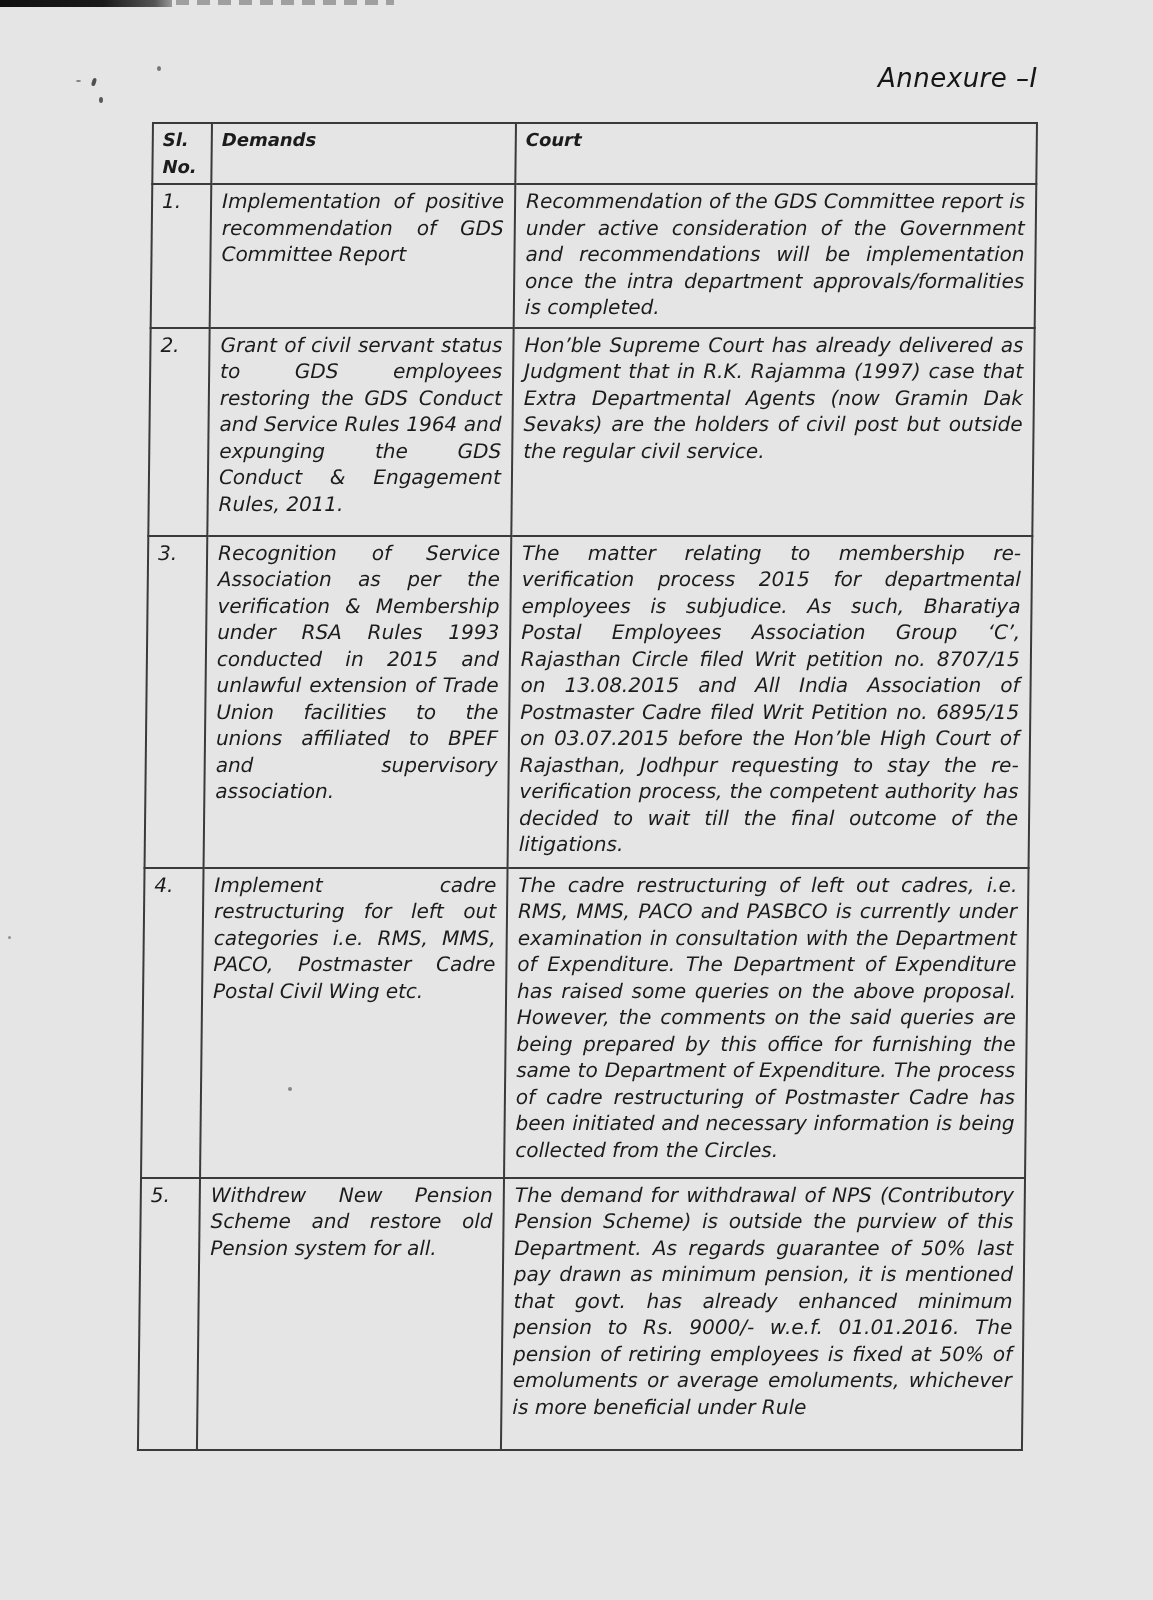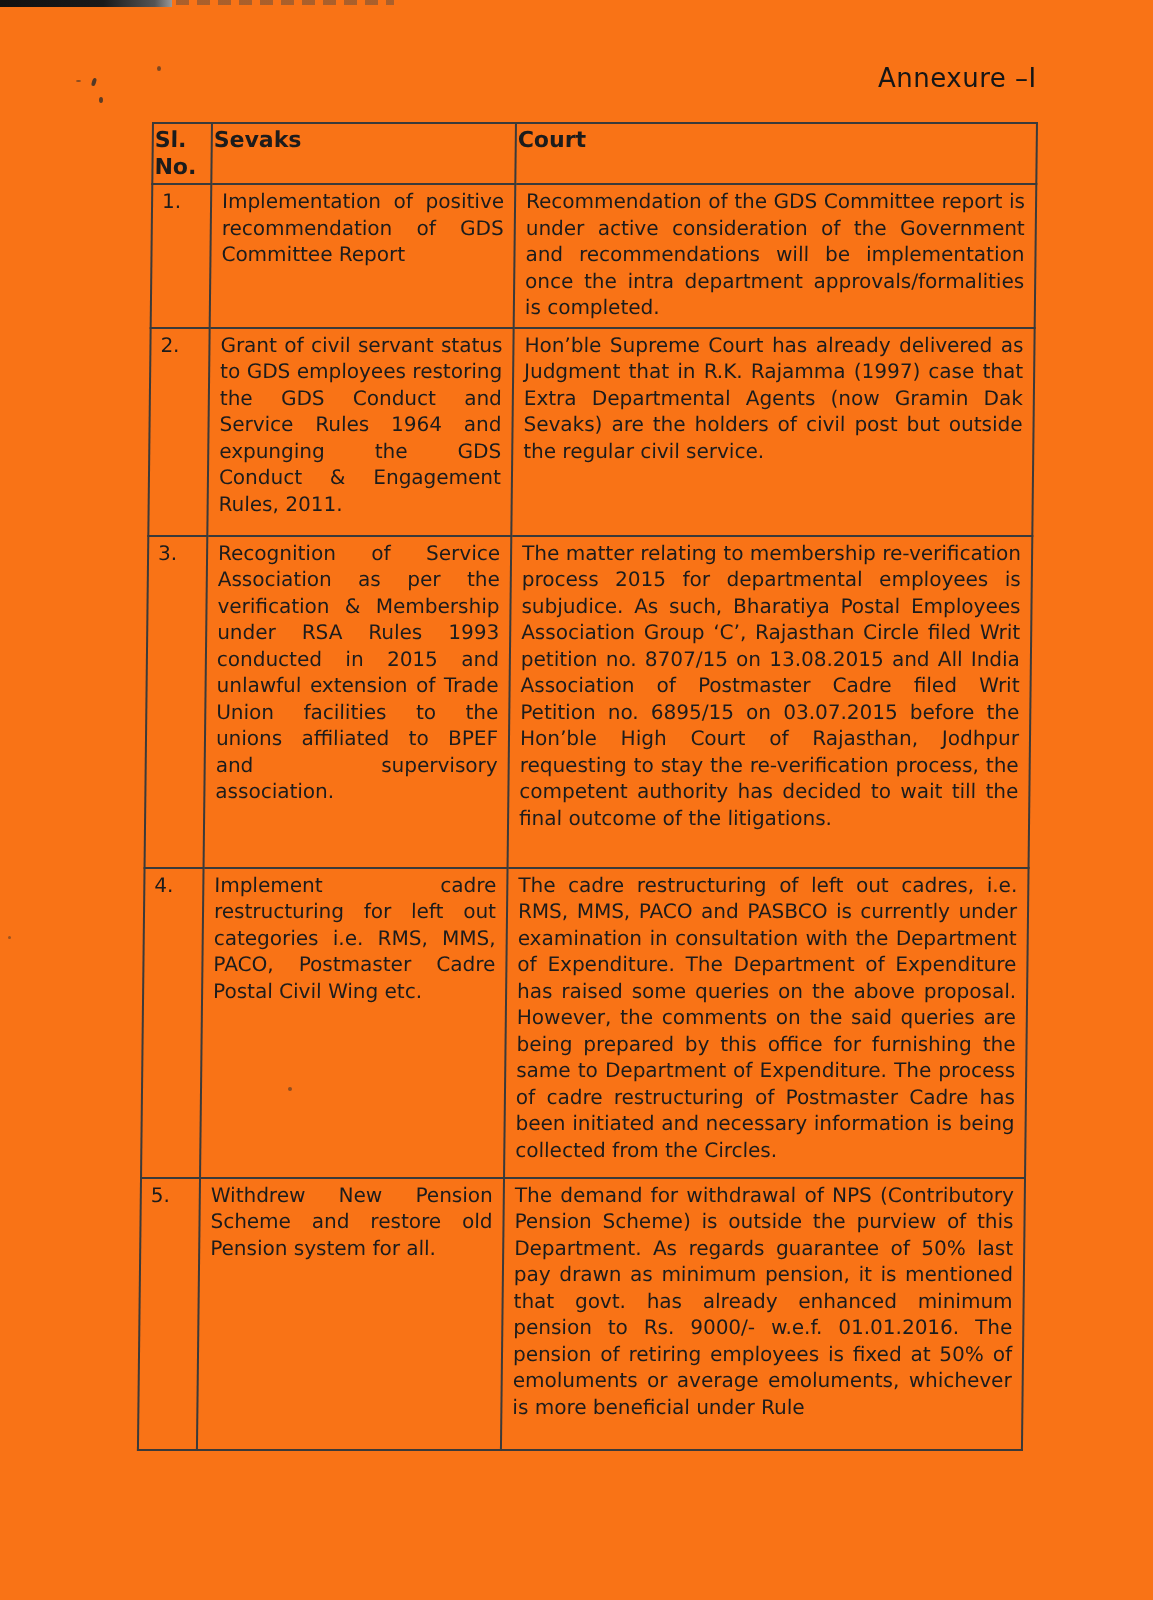--- a/index.html
+++ b/index.html
@@ -5,22 +5,23 @@
   * { margin: 0; padding: 0; box-sizing: border-box; }
   html, body { background: #ffffff; }
   body {
     font-family: "DejaVu Sans", "Liberation Sans", sans-serif;
     color: #1c1c1c;
   }
   .page {
     position: relative;
     width: 1153px;
     height: 1600px;
-    background: #f97316;
+    background: #e5e5e5;
     overflow: hidden;
+    font-style: italic;
   }
 
   
   .scan-bar {
     position: absolute; left: 0; top: 0;
     width: 172px; height: 7px;
     background: linear-gradient(90deg, #111 0%, #1a1a1a 60%, #555 90%, #999 100%);
   }
   .scan-dashes {
     position: absolute; left: 176px; top: 0;
@@ -60,24 +61,24 @@
   .doc-table col.c-reply  { width: 521px; }
 
   .doc-table th, .doc-table td {
     border: 2px solid #3a3a3a;
     vertical-align: top;
     font-size: 20px;
     line-height: 26.5px;
     color: #1c1c1c;
   }
   .doc-table th {
-    font-size: 22px;
+    font-size: 18px;
     font-weight: bold;
     text-align: left;
-    padding: 3px 6px 3px 1px;
+    padding: 3px 6px 3px 9px;
     height: 56px;
   }
   .doc-table td { padding: 3px 10px 6px 10px; }
   .doc-table td.sl {
     padding: 3px 4px 3px 9px;
     text-align: left;
     white-space: nowrap;
   }
   .doc-table td.demand, .doc-table td.reply {
     text-align: justify;
@@ -106,21 +107,21 @@
 
   <table class="doc-table">
     <colgroup>
       <col class="c-sl">
       <col class="c-demand">
       <col class="c-reply">
     </colgroup>
     <thead>
       <tr>
         <th>Sl. No.</th>
-        <th>Sevaks</th>
+        <th>Demands</th>
         <th>Court</th>
       </tr>
     </thead>
     <tbody>
       <tr class="r1">
         <td class="sl">1.</td>
         <td class="demand">Implementation of positive recommendation of GDS Committee Report</td>
         <td class="reply">Recommendation of the GDS Committee report is under active consideration of the Government and recommendations will be implementation once the intra department approvals/formalities is completed.</td>
       </tr>
       <tr class="r2">

